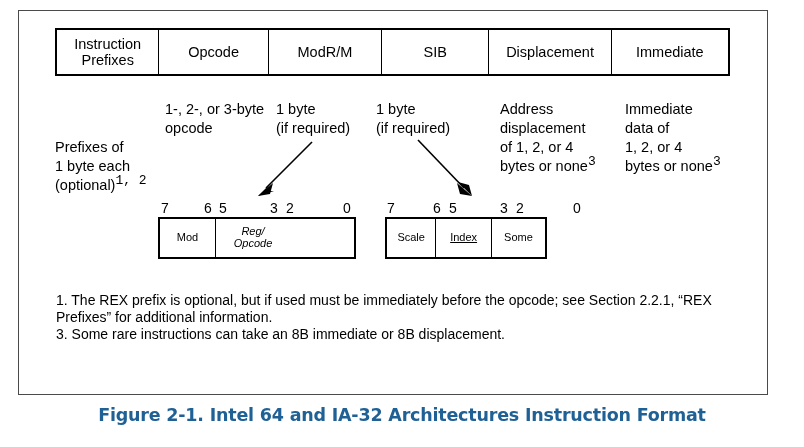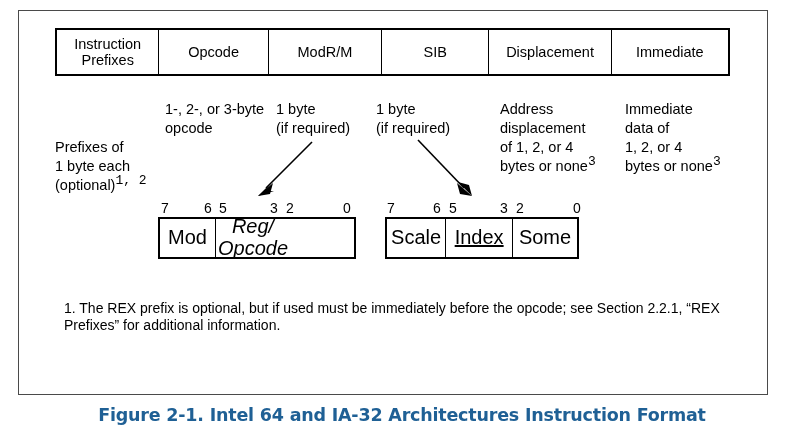--- a/index.html
+++ b/index.html
@@ -113,47 +113,47 @@
     height: 42px;
     background: #ffffff;
   }
   .byte-box .field {
     border-right: 1px solid #000000;
     box-sizing: border-box;
     display: flex;
     align-items: center;
     justify-content: center;
     text-align: center;
-    font-size: 20px;
+    font-size: 11px;
     line-height: 1.08;
   }
   .byte-box .field:last-child { border-right: none; }
 
   
   #modrm-box { width: 198px; }
   #modrm-box .f0 { width: 56px; }
   #modrm-box .f1 { width: 74px; font-style: italic; }
   #modrm-box .f2 { width: 68px; }
 
   
-  #sib-box { width: 194px; }
+  #sib-box { width: 162px; }
   #sib-box .f0 { width: 62px; }
   #sib-box .f1 { width: 70px; text-decoration: underline; }
   #sib-box .f2 { width: 67px; }
 
   
   #footnotes {
     position: absolute;
     left: 56px;
     top: 292px;
     width: 690px;
     font-size: 14px;
     line-height: 1.22;
   }
-  #footnotes p { margin: 8px; }
+  #footnotes p { margin: 0; }
 
   
   #figure-caption {
     position: absolute;
     left: 0;
     top: 405px;
     width: 804px;
     text-align: center;
     font-family: "DejaVu Sans", sans-serif;
     font-weight: bold;
@@ -239,15 +239,16 @@
   </div>
   <div class="byte-box" id="sib-box">
     <div class="field f0">Scale</div>
     <div class="field f1">Index</div>
     <div class="field f2">Some</div>
   </div>
 </div>
 
 <div id="footnotes">
   <p>1. The REX prefix is optional, but if used must be immediately before the opcode; see Section 2.2.1, “REX Prefixes” for additional information.</p>
+  <p>3. Some rare instructions can take an 8B immediate or 8B displacement.</p>
 </div>
 
 <div id="figure-caption">Figure 2-1.  Intel 64 and IA-32 Architectures Instruction Format</div>
 
 </body></html>

